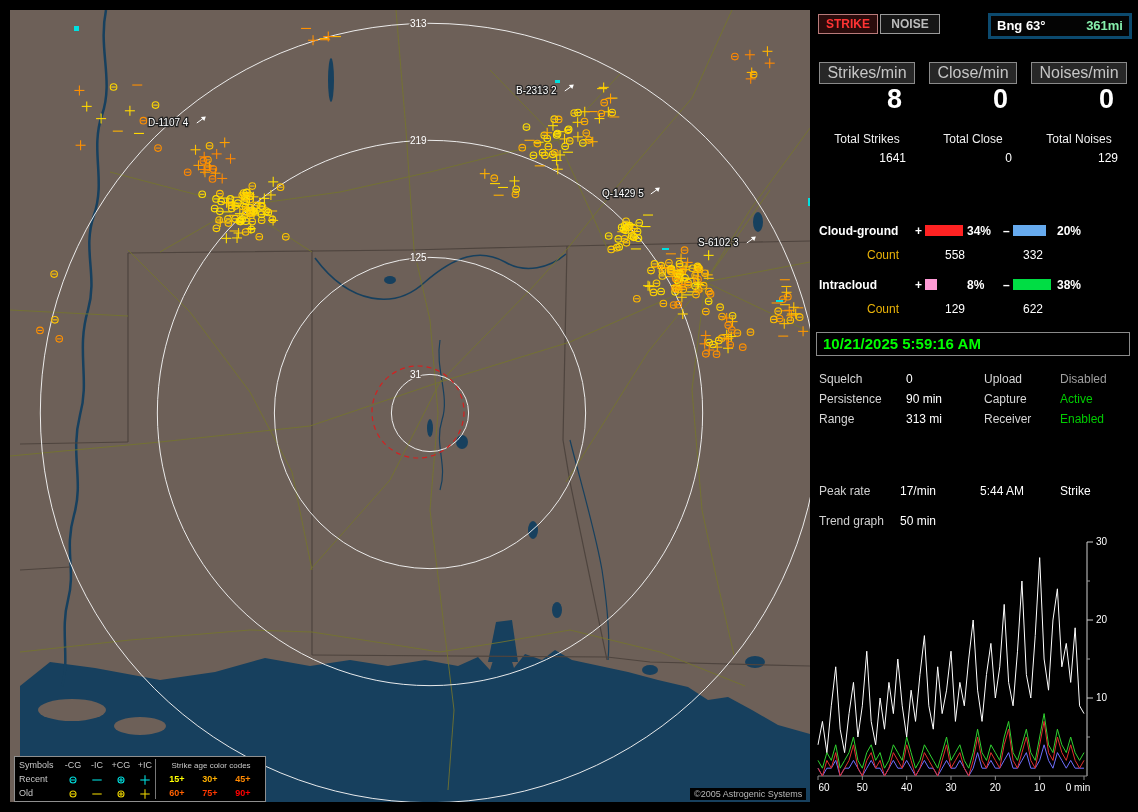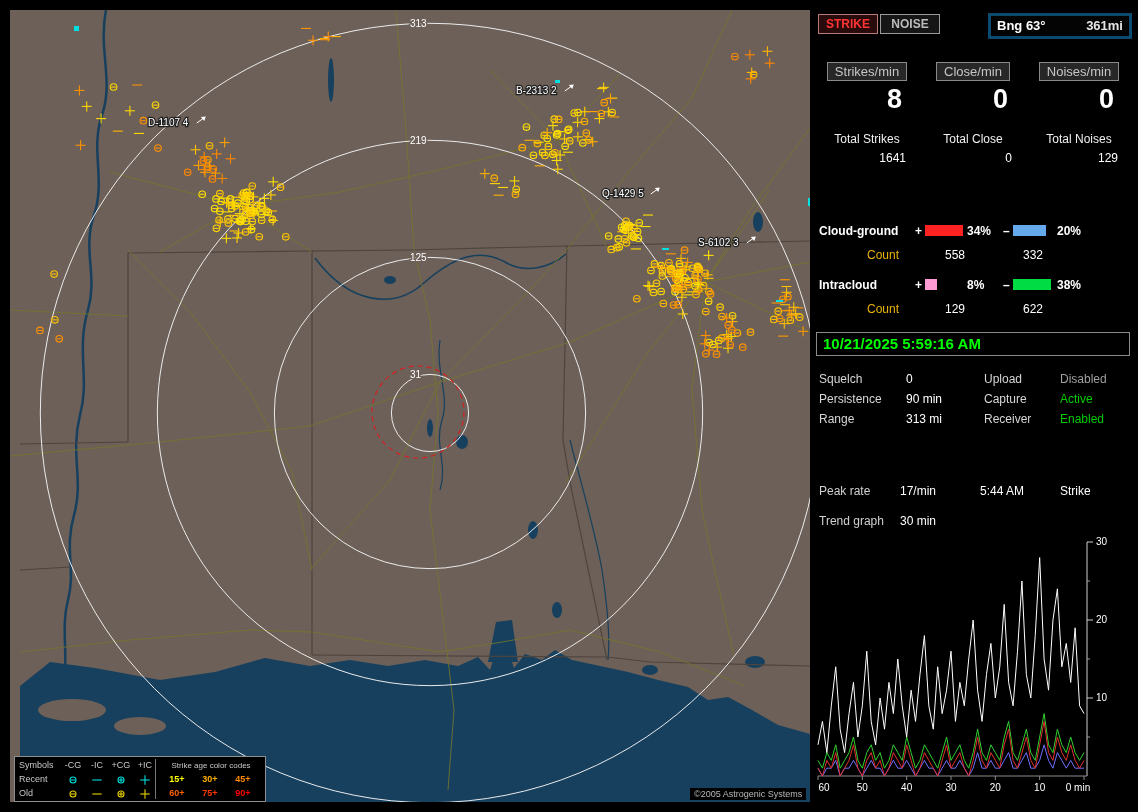--- a/index.html
+++ b/index.html
@@ -27,25 +27,25 @@
   
   #panel{position:absolute;left:816px;top:10px;width:314px;height:792px;color:#ddd;font-size:12px;}
 
   .btn{position:absolute;top:4px;width:58px;height:18px;line-height:18px;text-align:center;
        font-weight:bold;font-size:12px;border:1px solid #9a9a9a;background:#161616;cursor:pointer;}
   .btn.strike{left:2px;color:#ff3434;border-color:#b87a7a;background:#2a0b0b;}
   .btn.noise{left:64px;color:#bcbcbc;}
   .bngbox{position:absolute;left:172px;top:3px;width:138px;height:20px;border:3px solid #0c4a6e;
           background:#040404;font-weight:bold;font-size:13px;}
   .bngbox .bng{position:absolute;left:6px;top:2px;color:#fff;}
-  .bngbox .dist{position:absolute;right:6px;top:2px;color:#e5e5e5;}
+  .bngbox .dist{position:absolute;right:6px;top:2px;color:#86efac;}
 
   .ratecol{position:absolute;top:52px;width:102px;height:120px;text-align:center;}
   .ratecol .ratelabel{display:inline-block;border:1px solid #8a8a8a;background:#272727;
-                      color:#c6c6c6;font-size:13px;padding:1px 7px;white-space:nowrap;}
+                      color:#c6c6c6;font-size:16px;padding:1px 7px;white-space:nowrap;}
   .ratecol .ratevalue{position:absolute;top:22px;left:0;right:16px;text-align:right;
                       font-size:27px;font-weight:bold;color:#fff;}
   .ratecol .totlabel{position:absolute;top:70px;left:0;right:0;font-size:12px;color:#f0f0f0;}
   .ratecol .totvalue{position:absolute;top:89px;left:0;right:12px;text-align:right;font-size:12px;color:#fff;}
 
   .disttitle{position:absolute;left:2px;top:188px;width:308px;color:#c9c9c9;font-size:12px;
              border-bottom:1px solid #9a9a9a;padding-bottom:5px;}
   .distrow,.countrow{position:absolute;left:0;width:314px;height:14px;font-size:12px;}
   .dname{position:absolute;left:3px;color:#fff;font-weight:bold;}
   .countrow .dname{font-weight:normal;color:#eab308;margin-left:48px;}
@@ -1674,21 +1674,21 @@
 
   <div class="srow" style="top:474px">
     <span class="statlabel" style="left:3px">Peak rate</span>
     <span class="statval" style="left:84px">17/min</span>
     <span class="statval" style="left:164px">5:44 AM</span>
     <span class="statval" style="left:244px">Strike</span>
   </div>
 
   <div class="srow" style="top:504px">
     <span class="statlabel" style="left:3px">Trend graph</span>
-    <span class="statval" style="left:84px">30 min</span>
+    <span class="statval" style="left:84px">50 min</span>
   </div>
 
   <svg id="trend-svg" viewBox="0 0 314 266" width="314" height="266">
       <line x1="271" y1="6" x2="271" y2="240" stroke="#cfcfcf" stroke-width="1"></line>
       <line x1="271" y1="201" x2="274" y2="201" stroke="#9a9a9a"></line>
       <line x1="271" y1="123" x2="274" y2="123" stroke="#9a9a9a"></line>
       <line x1="271" y1="45" x2="274" y2="45" stroke="#9a9a9a"></line>
       <line x1="271" y1="162" x2="277" y2="162" stroke="#cfcfcf"></line>
       <text x="280" y="165" font-size="10" fill="#ffffff">10</text>
       <line x1="271" y1="84" x2="277" y2="84" stroke="#cfcfcf"></line>

